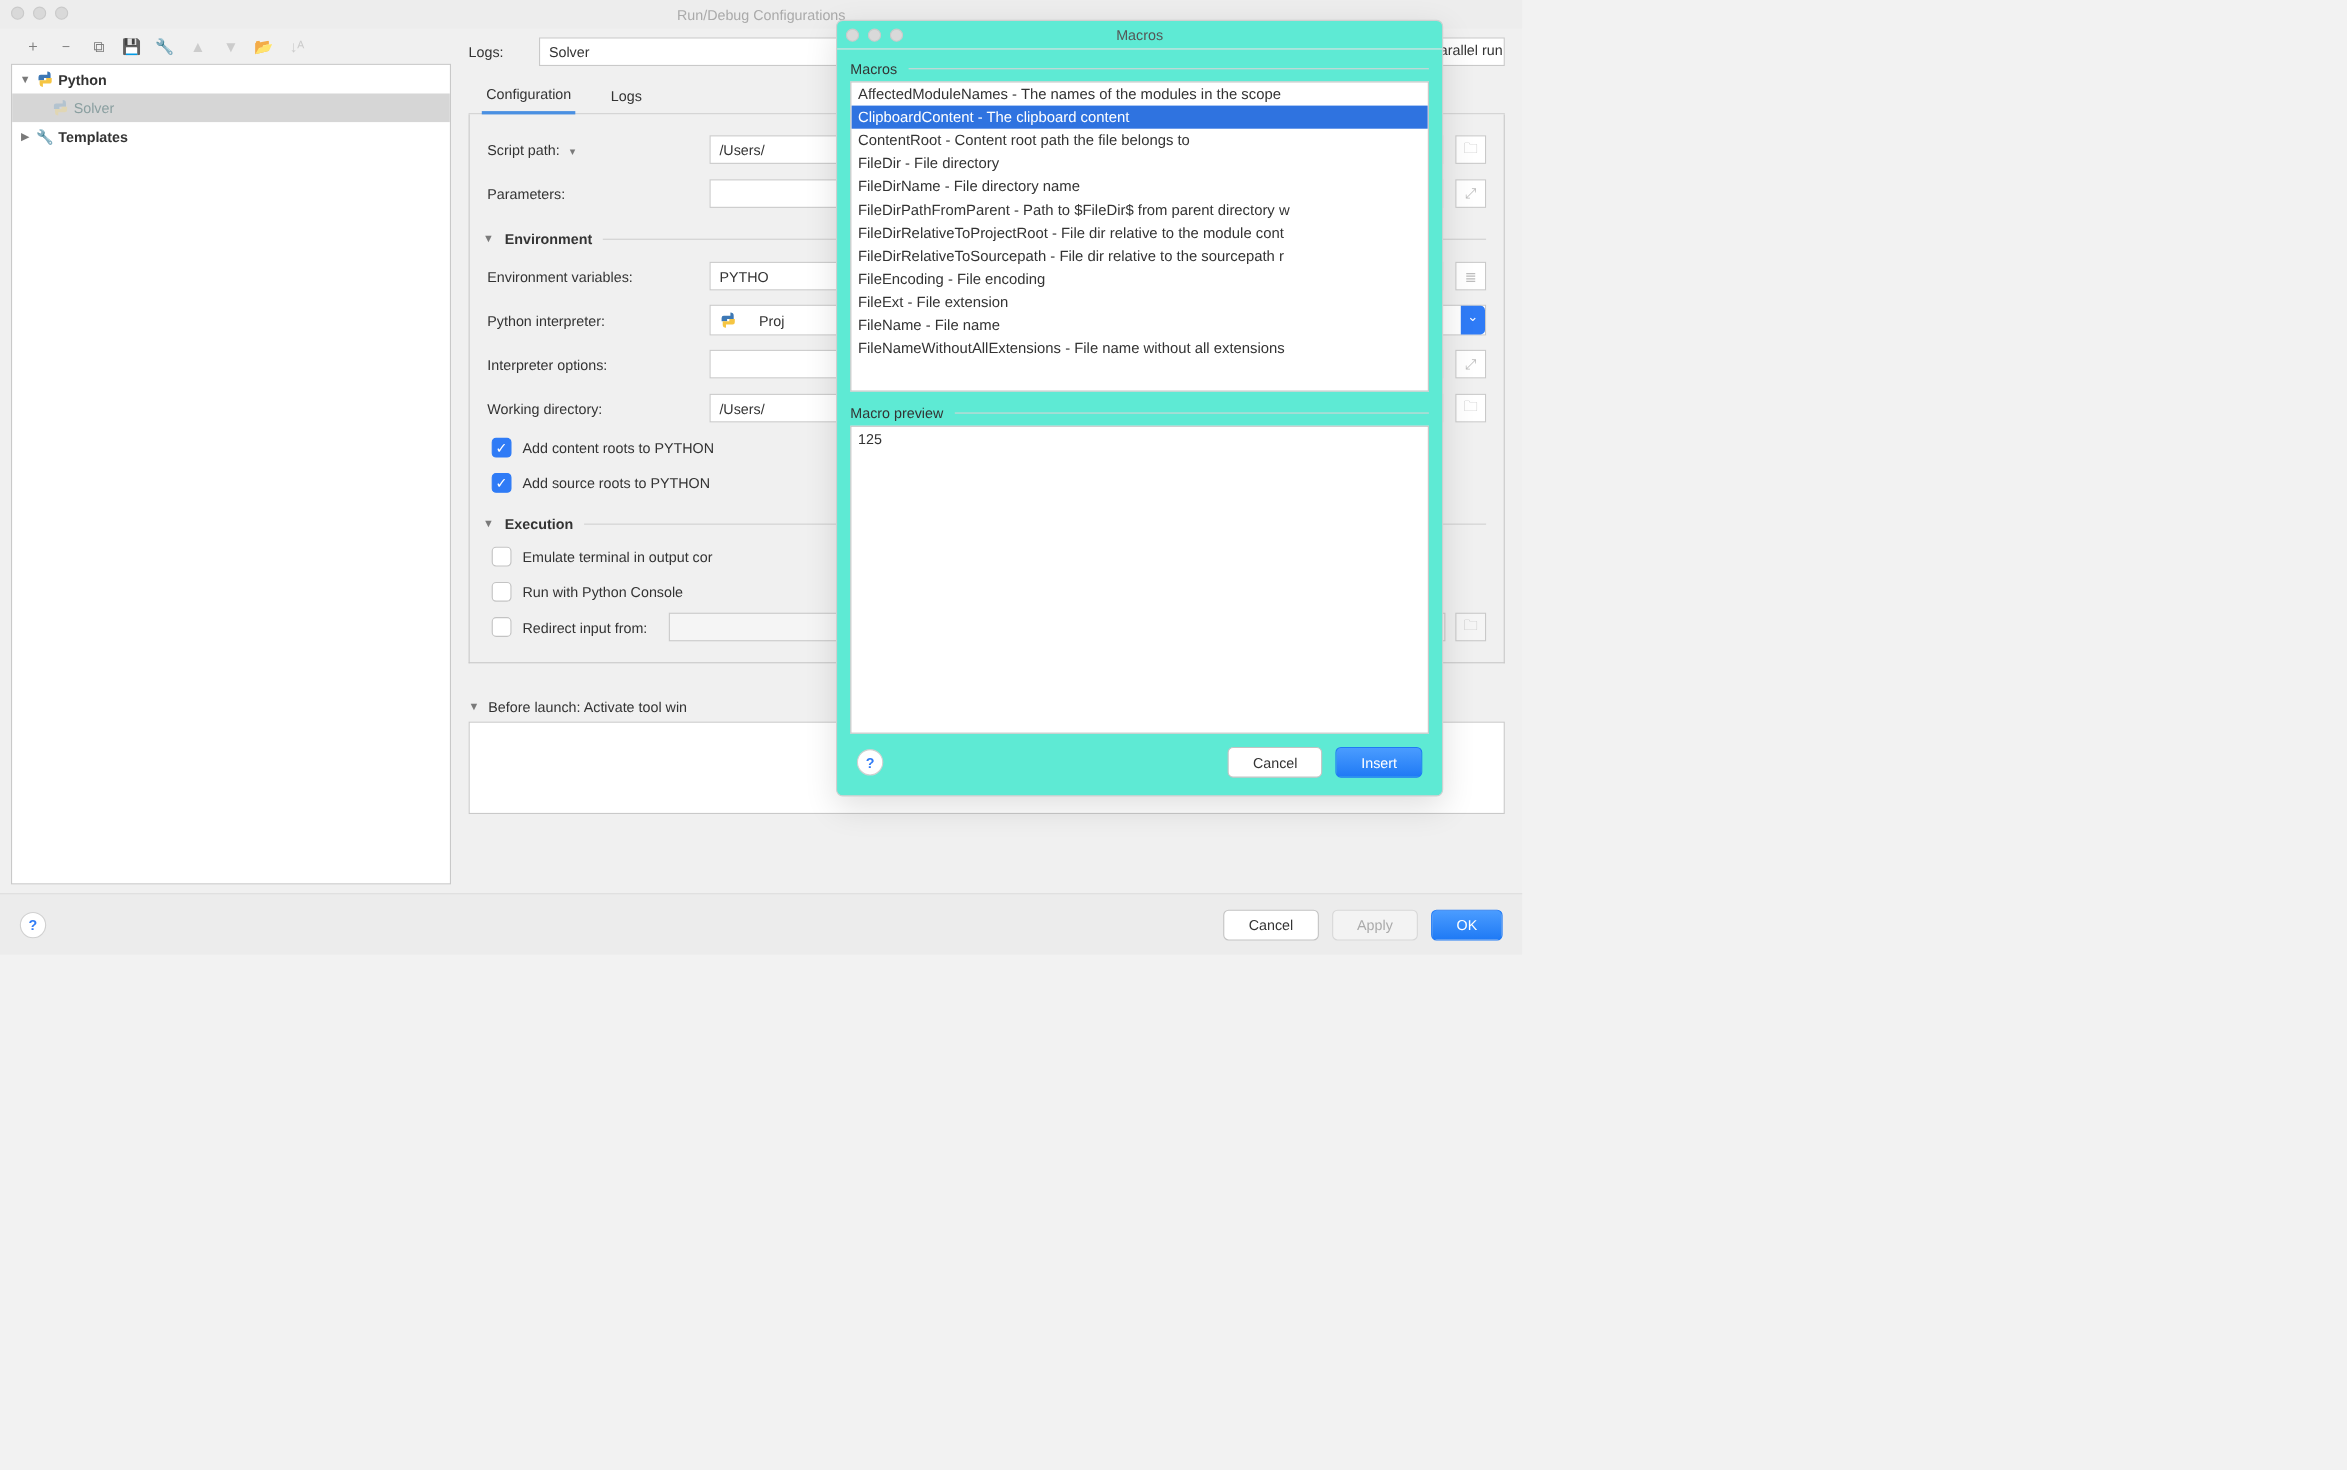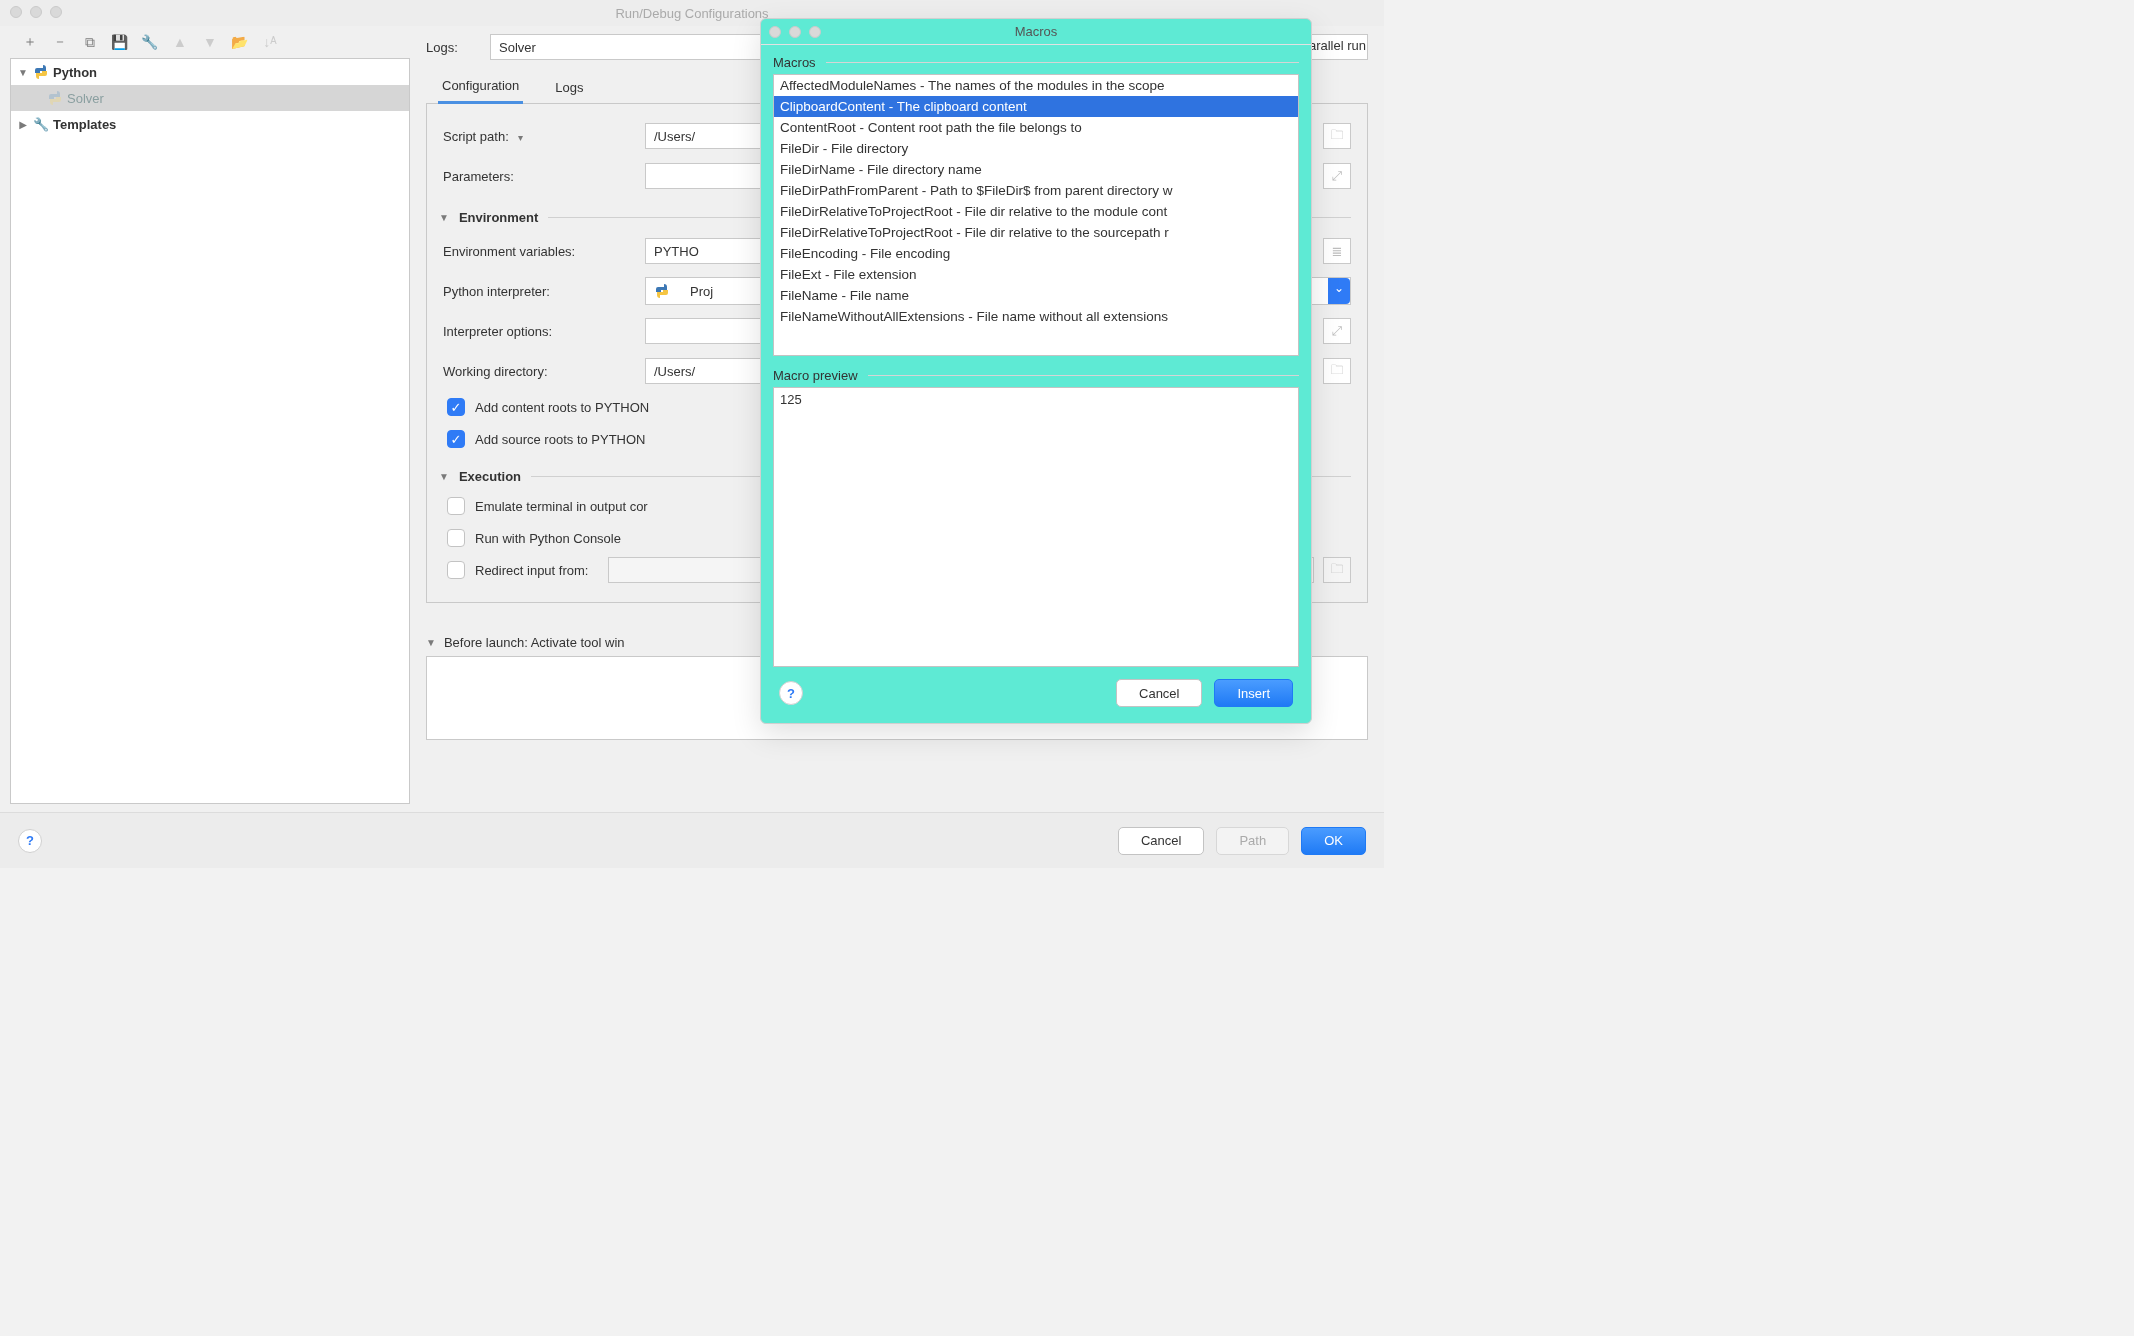--- a/index.html
+++ b/index.html
@@ -267,21 +267,21 @@
         <span class="caret-down">▼</span>
         <span>Before launch: Activate tool win</span>
       </div>
       <div class="before-box"></div>
     </div>
   </div>
 
   <div class="footer">
     <span class="help-btn">?</span>
     <button class="btn">Cancel</button>
-    <button class="btn disabled">Path</button>
+    <button class="btn disabled">Apply</button>
     <button class="btn primary">OK</button>
   </div>
 </div>
 
 <div class="macros-dialog">
   <div class="macros-title">
     <div class="traffic-lights">
       <span class="dot"></span>
       <span class="dot"></span>
       <span class="dot"></span>
@@ -294,21 +294,21 @@
         <span class="line"></span>
     </div>
     <div class="macro-list" id="macro-list">
         <div class="macro-item">AffectedModuleNames - The names of the modules in the scope</div>
         <div class="macro-item selected">ClipboardContent - The clipboard content</div>
         <div class="macro-item">ContentRoot - Content root path the file belongs to</div>
         <div class="macro-item">FileDir - File directory</div>
         <div class="macro-item">FileDirName - File directory name</div>
         <div class="macro-item">FileDirPathFromParent - Path to $FileDir$ from parent directory w</div>
         <div class="macro-item">FileDirRelativeToProjectRoot - File dir relative to the module cont</div>
-        <div class="macro-item">FileDirRelativeToProjectRoot - File dir relative to the sourcepath r</div>
+        <div class="macro-item">FileDirRelativeToSourcepath - File dir relative to the sourcepath r</div>
         <div class="macro-item">FileEncoding - File encoding</div>
         <div class="macro-item">FileExt - File extension</div>
         <div class="macro-item">FileName - File name</div>
         <div class="macro-item">FileNameWithoutAllExtensions - File name without all extensions</div>
       </div>
     <div class="sec-label" style="margin-top:12px">
       <span>Macro preview</span>
         <span class="line"></span>
     </div>
     <div class="preview-box">

